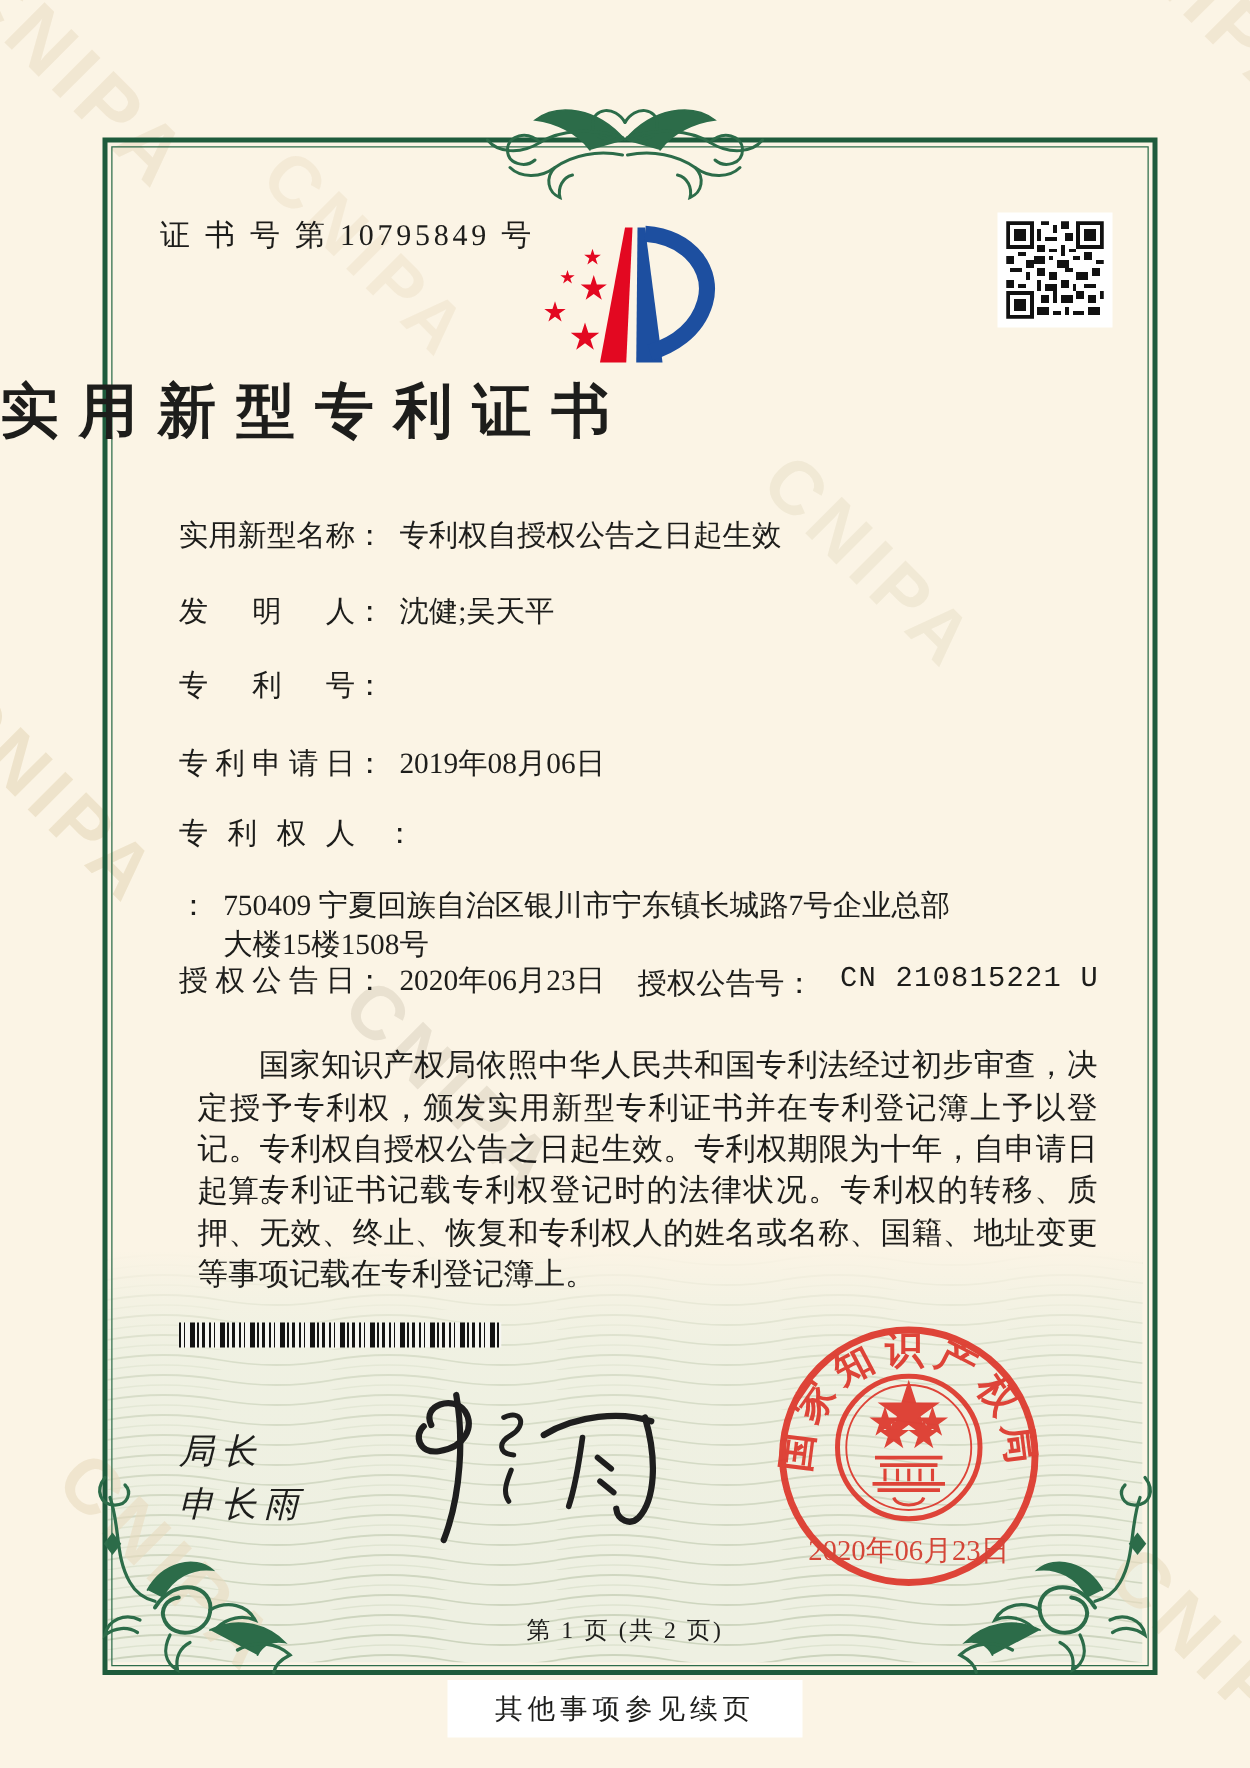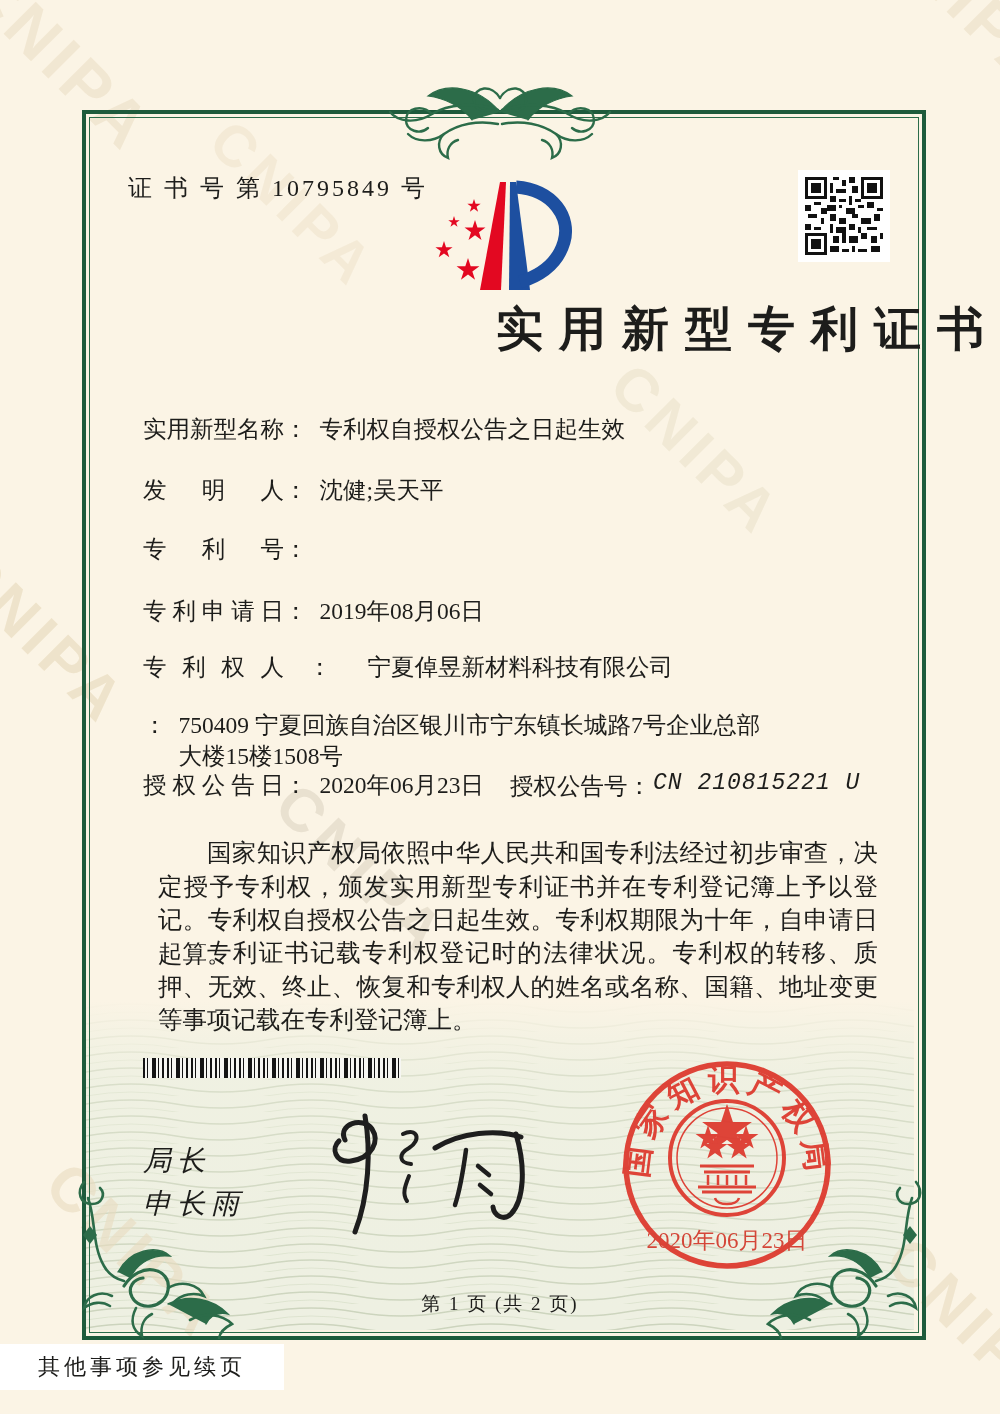--- a/index.html
+++ b/index.html
@@ -20,21 +20,21 @@
   
   #waves-layer{z-index:1;}
   #ornament-layer{z-index:4;pointer-events:none;}
   .content{z-index:5;}
 
   
   .cert-no{left:128px;top:172px;font-size:24px;letter-spacing:3px;}
   .qr{left:798px;top:170px;width:92px;height:92px;background:#fff;padding:7px;box-sizing:border-box;}
   .logo{left:408px;top:160px;}
 
-  .title{left:0;top:298px;width:100%;text-align:right;font-size:47px;font-weight:bold;
+  .title{left:0;top:298px;width:100%;text-align:left;font-size:47px;font-weight:bold;
          letter-spacing:16px;}
 
   
   .frow{left:143px;font-size:23.5px;line-height:30px;display:flex;}
   .flabel{display:inline-block;width:141px;text-align:justify;text-align-last:justify;flex:none;}
   .fcolon{flex:none;}
   .fvalue{display:inline-block;margin-left:12px;max-width:588px;}
   .mono{font-family:"Liberation Mono","DejaVu Sans Mono",monospace;font-size:23px;letter-spacing:1px;}
   .grant-col{left:510px;font-size:23.5px;display:flex;}
 
@@ -51,21 +51,21 @@
 
   
   .signer{left:143px;font-size:28px;letter-spacing:6px;font-style:italic;}
   .sig-svg{left:285px;top:1108px;}
 
   
   .seal{left:618px;top:1058px;width:218px;height:218px;opacity:.93;}
 
   
   .pagenum{left:0;top:1291px;width:100%;text-align:center;font-size:19px;letter-spacing:2px;}
-  .note{left:0;top:1344px;width:100%;}
+  .note{left:0;top:1344px;width:100%;text-align:center;}
   .note span{display:inline-block;background:#ffffff;padding:8px 38px;font-size:22px;letter-spacing:4px;}
 </style>
 </head>
 <body>
 
 <svg id="waves-layer" class="abs" style="left:86px;top:1000px;" width="828" height="330" viewBox="0 0 828 330">
   <defs>
     <pattern id="wv" width="180" height="16" patternUnits="userSpaceOnUse">
       <path d="M0,8 Q45,0 90,8 T180,8" fill="none" stroke="#ccd4bd" stroke-width="1.4"></path>
       <path d="M0,16 Q45,8 90,16 T180,16" fill="none" stroke="#dde3cf" stroke-width="1"></path>
@@ -228,35 +228,34 @@
     <span class="fcolon">：</span>
 </div>
 <div class="abs content frow" style="top:596px;">
   <span class="flabel">专利申请日</span>
     <span class="fcolon">：</span>
   <span class="fvalue">2019年08月06日</span>
 </div>
 <div class="abs content frow" style="top:652px;gap:24px;">
   <span class="flabel">专利权人</span>
     <span class="fcolon">：</span>
-  <span class="fvalue">宁夏倬昱新材料科技有限公司</span>
 </div>
 <div class="abs content frow" style="top:710px;">
     <span class="fcolon">：</span>
   <span class="fvalue" style="line-height:31px;">750409 宁夏回族自治区银川市宁东镇长城路7号企业总部大楼15楼1508号</span>
 </div>
 <div class="abs content frow" style="top:770px;">
   <span class="flabel">授权公告日</span>
     <span class="fcolon">：</span>
   <span class="fvalue">2020年06月23日</span>
 </div>
 <div class="abs content grant-col" style="top:770px;">
   <span>授权公告号</span>
     <span>：</span>
-  <span class="mono" style="margin-left:2px;font-style:italic;">CN 210815221 U</span>
+  <span class="mono" style="margin-left:21px;">CN 210815221 U</span>
 </div>
 
 <p class="abs content para" style="top:820px;">国家知识产权局依照中华人民共和国专利法经过初步审查，决定授予专利权，颁发实用新型专利证书并在专利登记簿上予以登记。专利权自授权公告之日起生效。专利权期限为十年，自申请日起算。</p>
 <p class="abs content para" style="top:920px;">专利证书记载专利权登记时的法律状况。专利权的转移、质押、无效、终止、恢复和专利权人的姓名或名称、国籍、地址变更等事项记载在专利登记簿上。</p>
 
 <div class="abs content barcode"></div>
 
 <div class="abs content signer" style="top:1142px;">局长</div>
 <div class="abs content signer" style="top:1185px;">申长雨</div>
 

